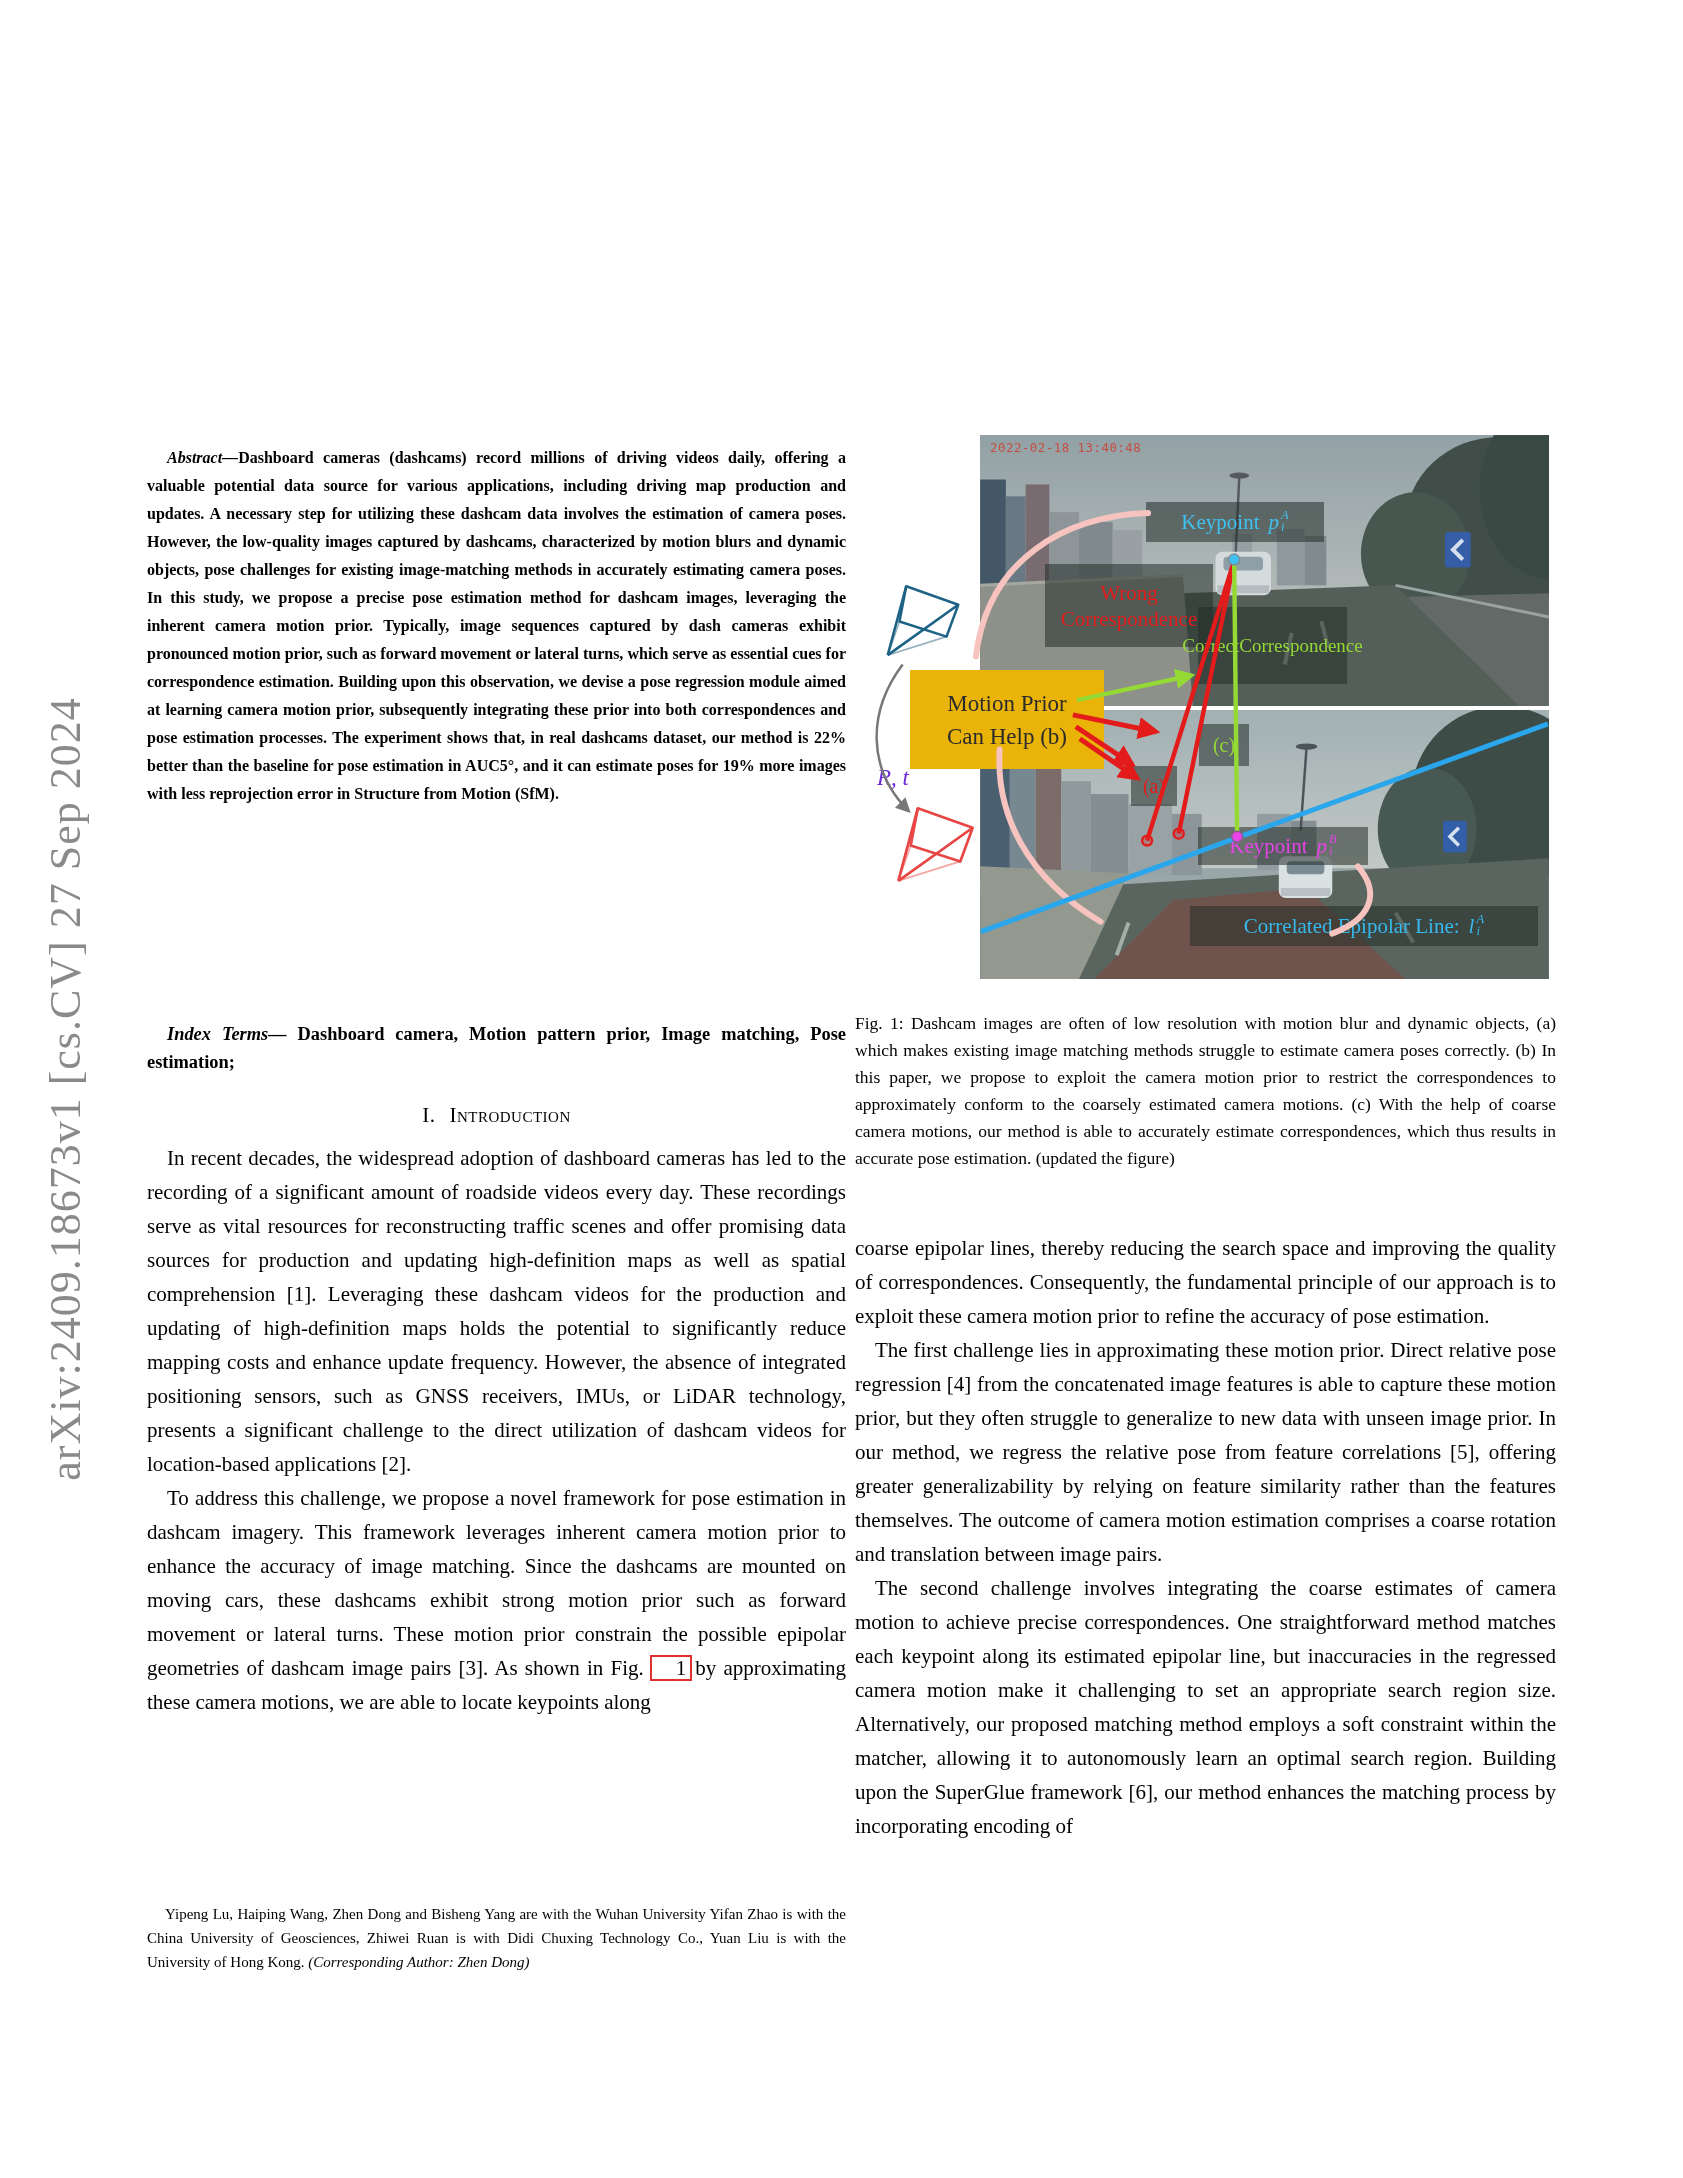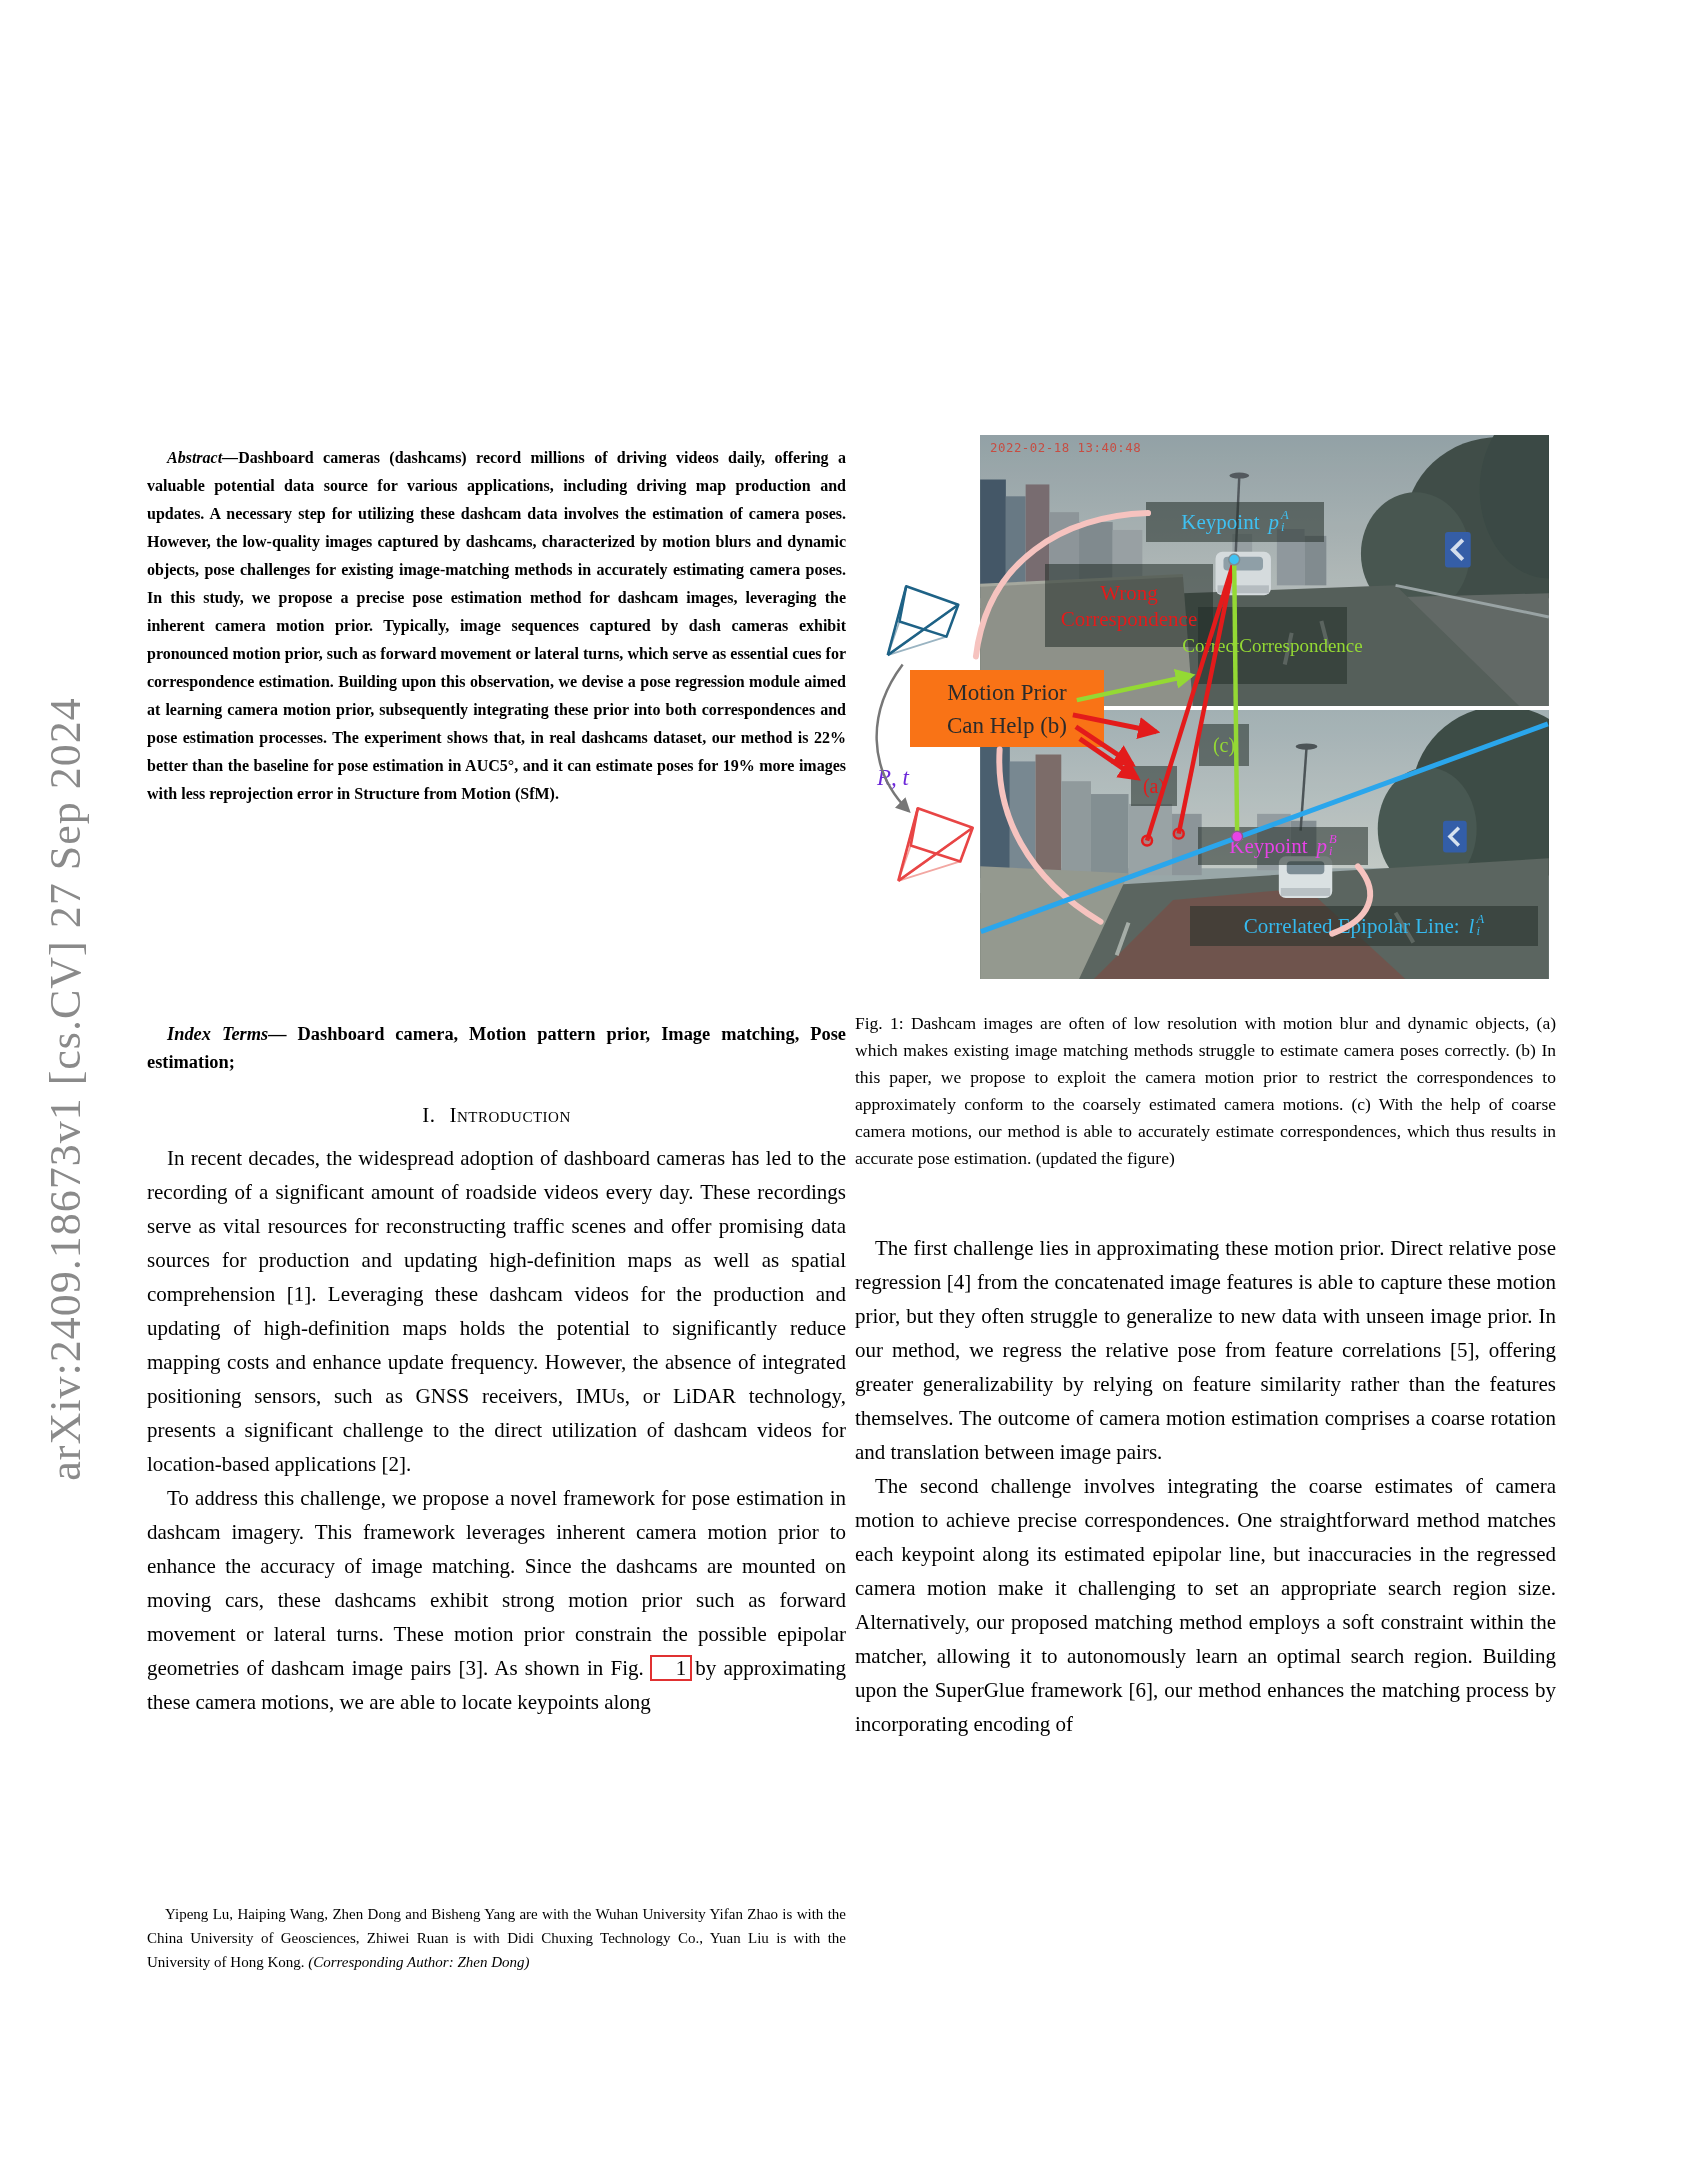--- a/index.html
+++ b/index.html
@@ -57,22 +57,22 @@
           align-items:center; justify-content:center; text-align:center; }
   .kpA  { left:295px; top:81px;  width:178px; height:40px; color:#3fc1f2; font-size:21px; }
   .kpB  { left:347px; top:406px; width:170px; height:38px; color:#e743e7; font-size:21px; }
   .wrongbox   { left:194px; top:143px; width:168px; height:83px; color:#e31b1b;
                 font-size:21px; line-height:26px; flex-direction:column; }
   .correctbox { left:347px; top:186px; width:149px; height:77px; color:#94d934;
                 font-size:19px; line-height:24px; flex-direction:row; }
   .abox { left:280px; top:345px; width:46px; height:40px; color:#e31b1b; font-size:20px; }
   .cbox { left:348px; top:303px; width:50px; height:42px; color:#94d934; font-size:20px; }
   .epi  { left:339px; top:485px; width:348px; height:40px; color:#35b9ee; font-size:21px; }
-  .motion { position:absolute; left:59px; top:249px; width:194px; height:77px;
-            background:#f97316; color:#2b2b2b; font-size:23px; line-height:33px;
+  .motion { position:absolute; left:59px; top:249px; width:194px; height:99px;
+            background:#eab308; color:#2b2b2b; font-size:23px; line-height:33px;
             display:flex; flex-direction:column; align-items:center; justify-content:center; }
   .rt { position:absolute; left:26px; top:344px; font-style:italic; font-size:23px; color:#6d28d9; }
   .frustum { position:absolute; }
   .f-blue { left:30px; top:160px; }
   .f-red  { left:40px; top:382px; }
   .fig-overlay { position:absolute; left:0; top:0; pointer-events:none; }
   .mvar { font-style:italic; margin-left:9px; }
   .ssk { display:inline-flex; flex-direction:column; align-items:flex-start;
          font-size:.6em; line-height:.95; margin-left:2px; vertical-align:-.32em;
          font-style:italic; }
@@ -297,18 +297,19 @@
       <line x1="231" y1="321" x2="289" y2="361" stroke="#e31b1b" stroke-width="5" marker-end="url(#arrR)"></line>
 
       <circle cx="387" cy="140" r="5.5" fill="#3fc1f2" stroke="#7d8d94" stroke-width="1.5"></circle>
       <circle cx="390" cy="420" r="5.5" fill="#e743e7" stroke="#8a5a8a" stroke-width="1.5"></circle>
     </svg>
   </div>
 
   <div class="caption"><span>Fig. 1:</span> <span>Dashcam images are often of low resolution with motion blur and dynamic objects, (a) which makes existing image matching methods struggle to estimate camera poses correctly. (b) In this paper, we propose to exploit the camera motion prior to restrict the correspondences to approximately conform to the coarsely estimated camera motions. (c) With the help of coarse camera motions, our method is able to accurately estimate correspondences, which thus results in accurate pose estimation. (updated the figure)</span></div>
 
   <div class="rbody body-col">
+    <p>coarse epipolar lines, thereby reducing the search space and improving the quality of correspondences. Consequently, the fundamental principle of our approach is to exploit these camera motion prior to refine the accuracy of pose estimation.</p>
     <p class="indent">The first challenge lies in approximating these motion prior. Direct relative pose regression [4] from the concatenated image features is able to capture these motion prior, but they often struggle to generalize to new data with unseen image prior. In our method, we regress the relative pose from feature correlations [5], offering greater generalizability by relying on feature similarity rather than the features themselves. The outcome of camera motion estimation comprises a coarse rotation and translation between image pairs.</p>
     <p class="indent">The second challenge involves integrating the coarse estimates of camera motion to achieve precise correspondences. One straightforward method matches each keypoint along its estimated epipolar line, but inaccuracies in the regressed camera motion make it challenging to set an appropriate search region size. Alternatively, our proposed matching method employs a soft constraint within the matcher, allowing it to autonomously learn an optimal search region. Building upon the SuperGlue framework [6], our method enhances the matching process by incorporating encoding of</p>
   </div>
 
 </div>
 
 
 </body></html>

